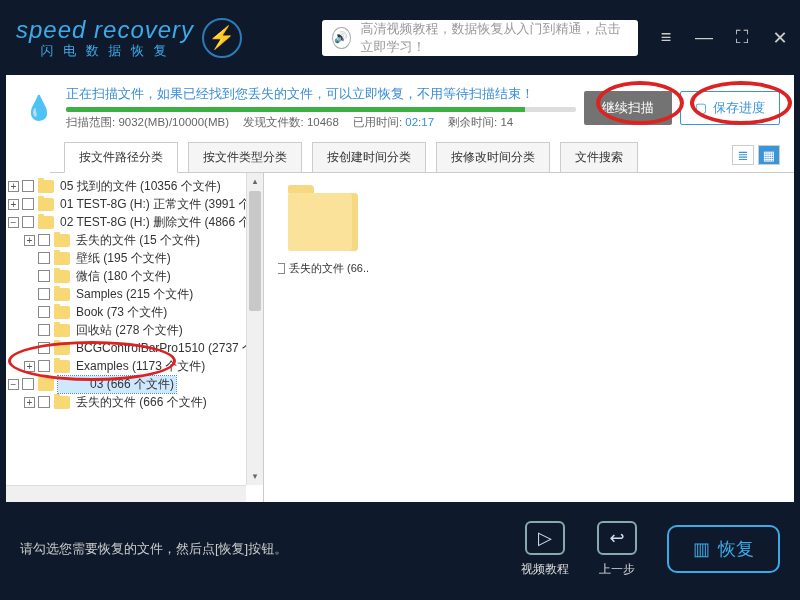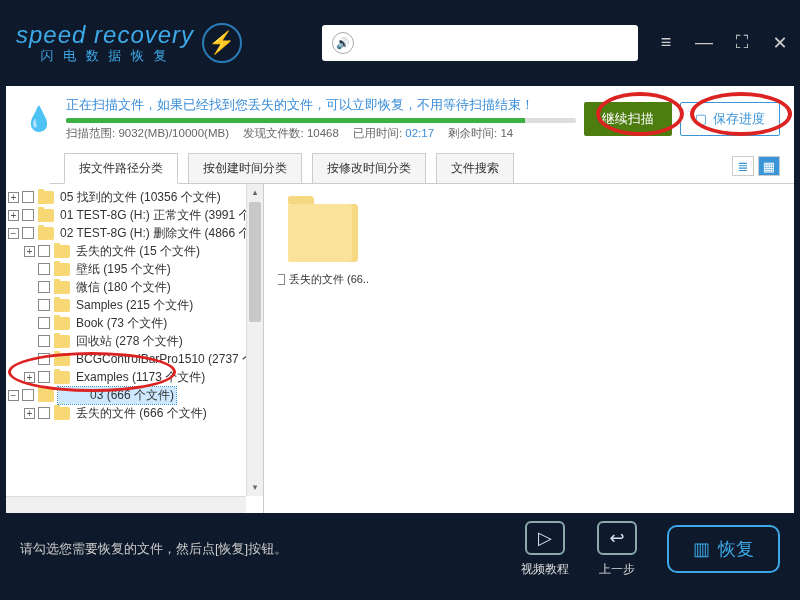--- a/index.html
+++ b/index.html
@@ -1,40 +1,40 @@
 <!DOCTYPE html>
 <html><head>
 <meta charset="utf-8">
 <style>
   * { box-sizing: border-box; margin: 0; padding: 0; }
   body { width: 800px; height: 600px; background: #0e1a2b; font-family: "Microsoft YaHei", Arial, sans-serif; font-size: 12px; color: #333; overflow: hidden; }
   
   
-  .header { height: 86px; display: flex; align-items: center; padding: 0 10px 0 16px; }
+  .header { height: 75px; display: flex; align-items: center; padding: 0 10px 0 16px; }
   .logo { display: flex; align-items: center; }
   .logo-text { color: #3da9e8; font-size: 24px; font-style: italic; font-weight: 300; letter-spacing: 1px; }
   .logo-sub { color: #3da9e8; font-size: 13px; display: block; text-align: center; margin-top: -2px; letter-spacing: 3px; }
   .logo-icon { width: 40px; height: 40px; border: 2px solid #2a7bb8; border-radius: 50%; display: flex; align-items: center; justify-content: center; margin-left: 8px; color: #3da9e8; font-size: 22px; }
   .tutorial-box { flex: 1; margin: 0 18px 0 80px; height: 36px; background: #fff; border-radius: 3px; display: flex; align-items: center; padding: 0 10px; color: #999; font-size: 13px; }
   .speaker-icon { width: 22px; height: 22px; margin-right: 10px; border: 1.5px solid #aaa; border-radius: 50%; display: flex; align-items: center; justify-content: center; font-size: 11px; color: #aaa; }
   .win-controls { display: flex; gap: 18px; color: #ccc; font-size: 18px; }
   .win-btn { cursor: pointer; width: 20px; text-align: center; }
   
   
   .main { background: #fff; margin: 0 6px; height: 427px; display: flex; flex-direction: column; }
   
   
   .status-bar { padding: 10px 14px 8px; display: flex; align-items: center; gap: 8px; }
   .status-icon { width: 38px; height: 38px; display: flex; align-items: center; justify-content: center; font-size: 24px; color: #2a7bb8; }
   .status-mid { flex: 1; }
   .status-msg { color: #3a8dd8; font-size: 13px; margin-bottom: 4px; }
   .progress-wrap { height: 5px; background: #ddd; border-radius: 2px; overflow: hidden; margin-bottom: 3px; }
   .progress-bar { height: 100%; background: #3cb043; width: 90%; }
   .status-info { font-size: 11.5px; color: #666; display: flex; gap: 14px; }
-  .btn-scan { background: #4d7c0f; color: #fff; padding: 8px 18px; border: none; border-radius: 2px; font-size: 13px; cursor: pointer; }
+  .btn-scan { background: #737373; color: #fff; padding: 8px 18px; border: none; border-radius: 2px; font-size: 13px; cursor: pointer; }
   .btn-save { background: #fff; color: #3a95d8; padding: 7px 14px; border: 1px solid #3a95d8; border-radius: 2px; font-size: 13px; cursor: pointer; display: flex; align-items: center; gap: 6px; }
   .circle-annot { position: absolute; border: 4px solid #d22; border-radius: 50%; pointer-events: none; }
   .status-wrap { position: relative; }
   
   
   .tabs { display: flex; padding: 4px 14px 0; border-bottom: 1px solid #ccc; gap: 10px; align-items: center; margin-left: 44px; }
   .tab { padding: 6px 14px; border: 1px solid #ccc; border-bottom: none; background: #f5f5f5; font-size: 12px; cursor: pointer; }
   .tab.active { background: #fff; border-bottom: 1px solid #fff; margin-bottom: -1px; }
   .view-icons { margin-left: auto; display: flex; gap: 4px; padding-bottom: 4px; }
   .view-btn { width: 22px; height: 20px; border: 1px solid #ccc; background: #fff; display: flex; align-items: center; justify-content: center; color: #3a95d8; cursor: pointer; font-size: 13px; }
@@ -80,20 +80,21 @@
 <div class="header">
   <div class="logo">
     <div>
       <div class="logo-text">speed recovery</div>
       <span class="logo-sub">闪 电 数 据 恢 复</span>
     </div>
     <div class="logo-icon">⚡</div>
   </div>
   <div class="tutorial-box">
     <span class="speaker-icon">🔊</span>
+    <span>高清视频教程，数据恢复从入门到精通，点击立即学习！</span>
   </div>
   <div class="win-controls">
     <span class="win-btn">≡</span>
     <span class="win-btn">—</span>
     <span class="win-btn">⛶</span>
     <span class="win-btn">✕</span>
   </div>
 </div>
 
 <div class="main">
@@ -117,20 +118,21 @@
         <span>▢</span>
         <span>保存进度</span>
       </button>
     </div>
     <div class="circle-annot" style="width:88px;height:44px;top:6px;right:110px;"></div>
     <div class="circle-annot" style="width:102px;height:44px;top:6px;right:2px;"></div>
   </div>
 
   <div class="tabs">
     <div class="tab active">按文件路径分类</div>
+    <div class="tab">按文件类型分类</div>
     <div class="tab">按创建时间分类</div>
     <div class="tab">按修改时间分类</div>
     <div class="tab">文件搜索</div>
     <div class="view-icons">
       <div class="view-btn">≣</div>
       <div class="view-btn active">▦</div>
     </div>
   </div>
 
   <div class="content">

